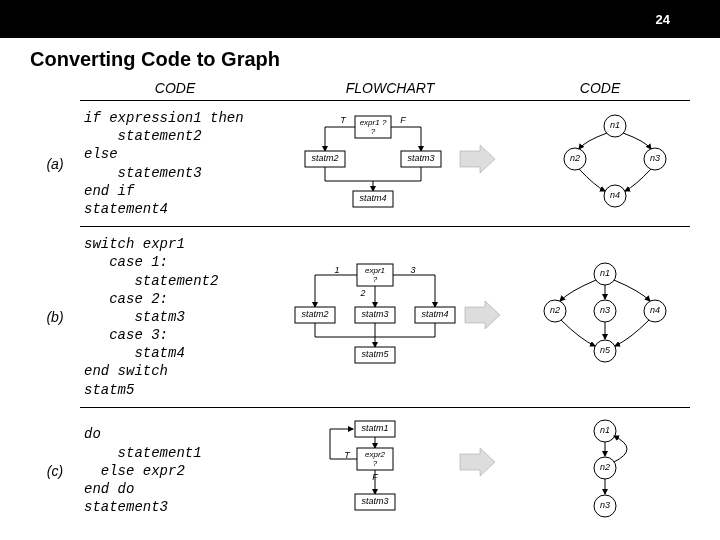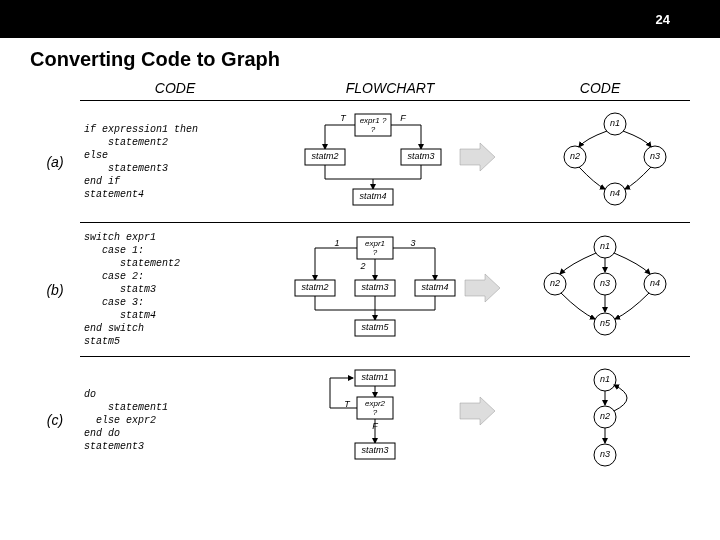--- a/index.html
+++ b/index.html
@@ -9,21 +9,21 @@
   .table-container { padding: 0 30px; }
   table.main { width: 660px; border-collapse: collapse; table-layout: fixed; font-style: italic; }
   table.main col.lbl { width: 50px; }
   table.main col.code { width: 190px; }
   table.main col.flow { width: 240px; }
   table.main col.graph { width: 180px; }
   th { font-size: 14px; font-weight: normal; padding: 4px 0; border-bottom: 1px solid #000; text-align: center; }
   th.lbl { border-bottom: none; }
   td { vertical-align: middle; border-bottom: 1px solid #000; padding: 8px 4px; }
   td.label { font-size: 14px; text-align: center; border-bottom: none; }
-  pre { font-family: "Courier New", monospace; font-size: 10px; line-height: 1.3; white-space: pre; }
+  pre { font-family: "Courier New", monospace; font-size: 14px; line-height: 1.3; white-space: pre; }
   svg { display: block; margin: 0 auto; }
   .box { fill: #fff; stroke: #000; stroke-width: 1; }
   .node { fill: #fff; stroke: #000; stroke-width: 1; }
   .edge { fill: none; stroke: #000; stroke-width: 1; }
   .arrow { fill: #000; }
   .txt { font-size: 9px; font-family: Arial; text-anchor: middle; dominant-baseline: middle; }
   .txt2 { font-size: 8px; font-family: Arial; text-anchor: middle; dominant-baseline: middle; }
   .big-arrow { fill: #ddd; stroke: #999; stroke-width: 0.5; }
 </style>
 </head>

